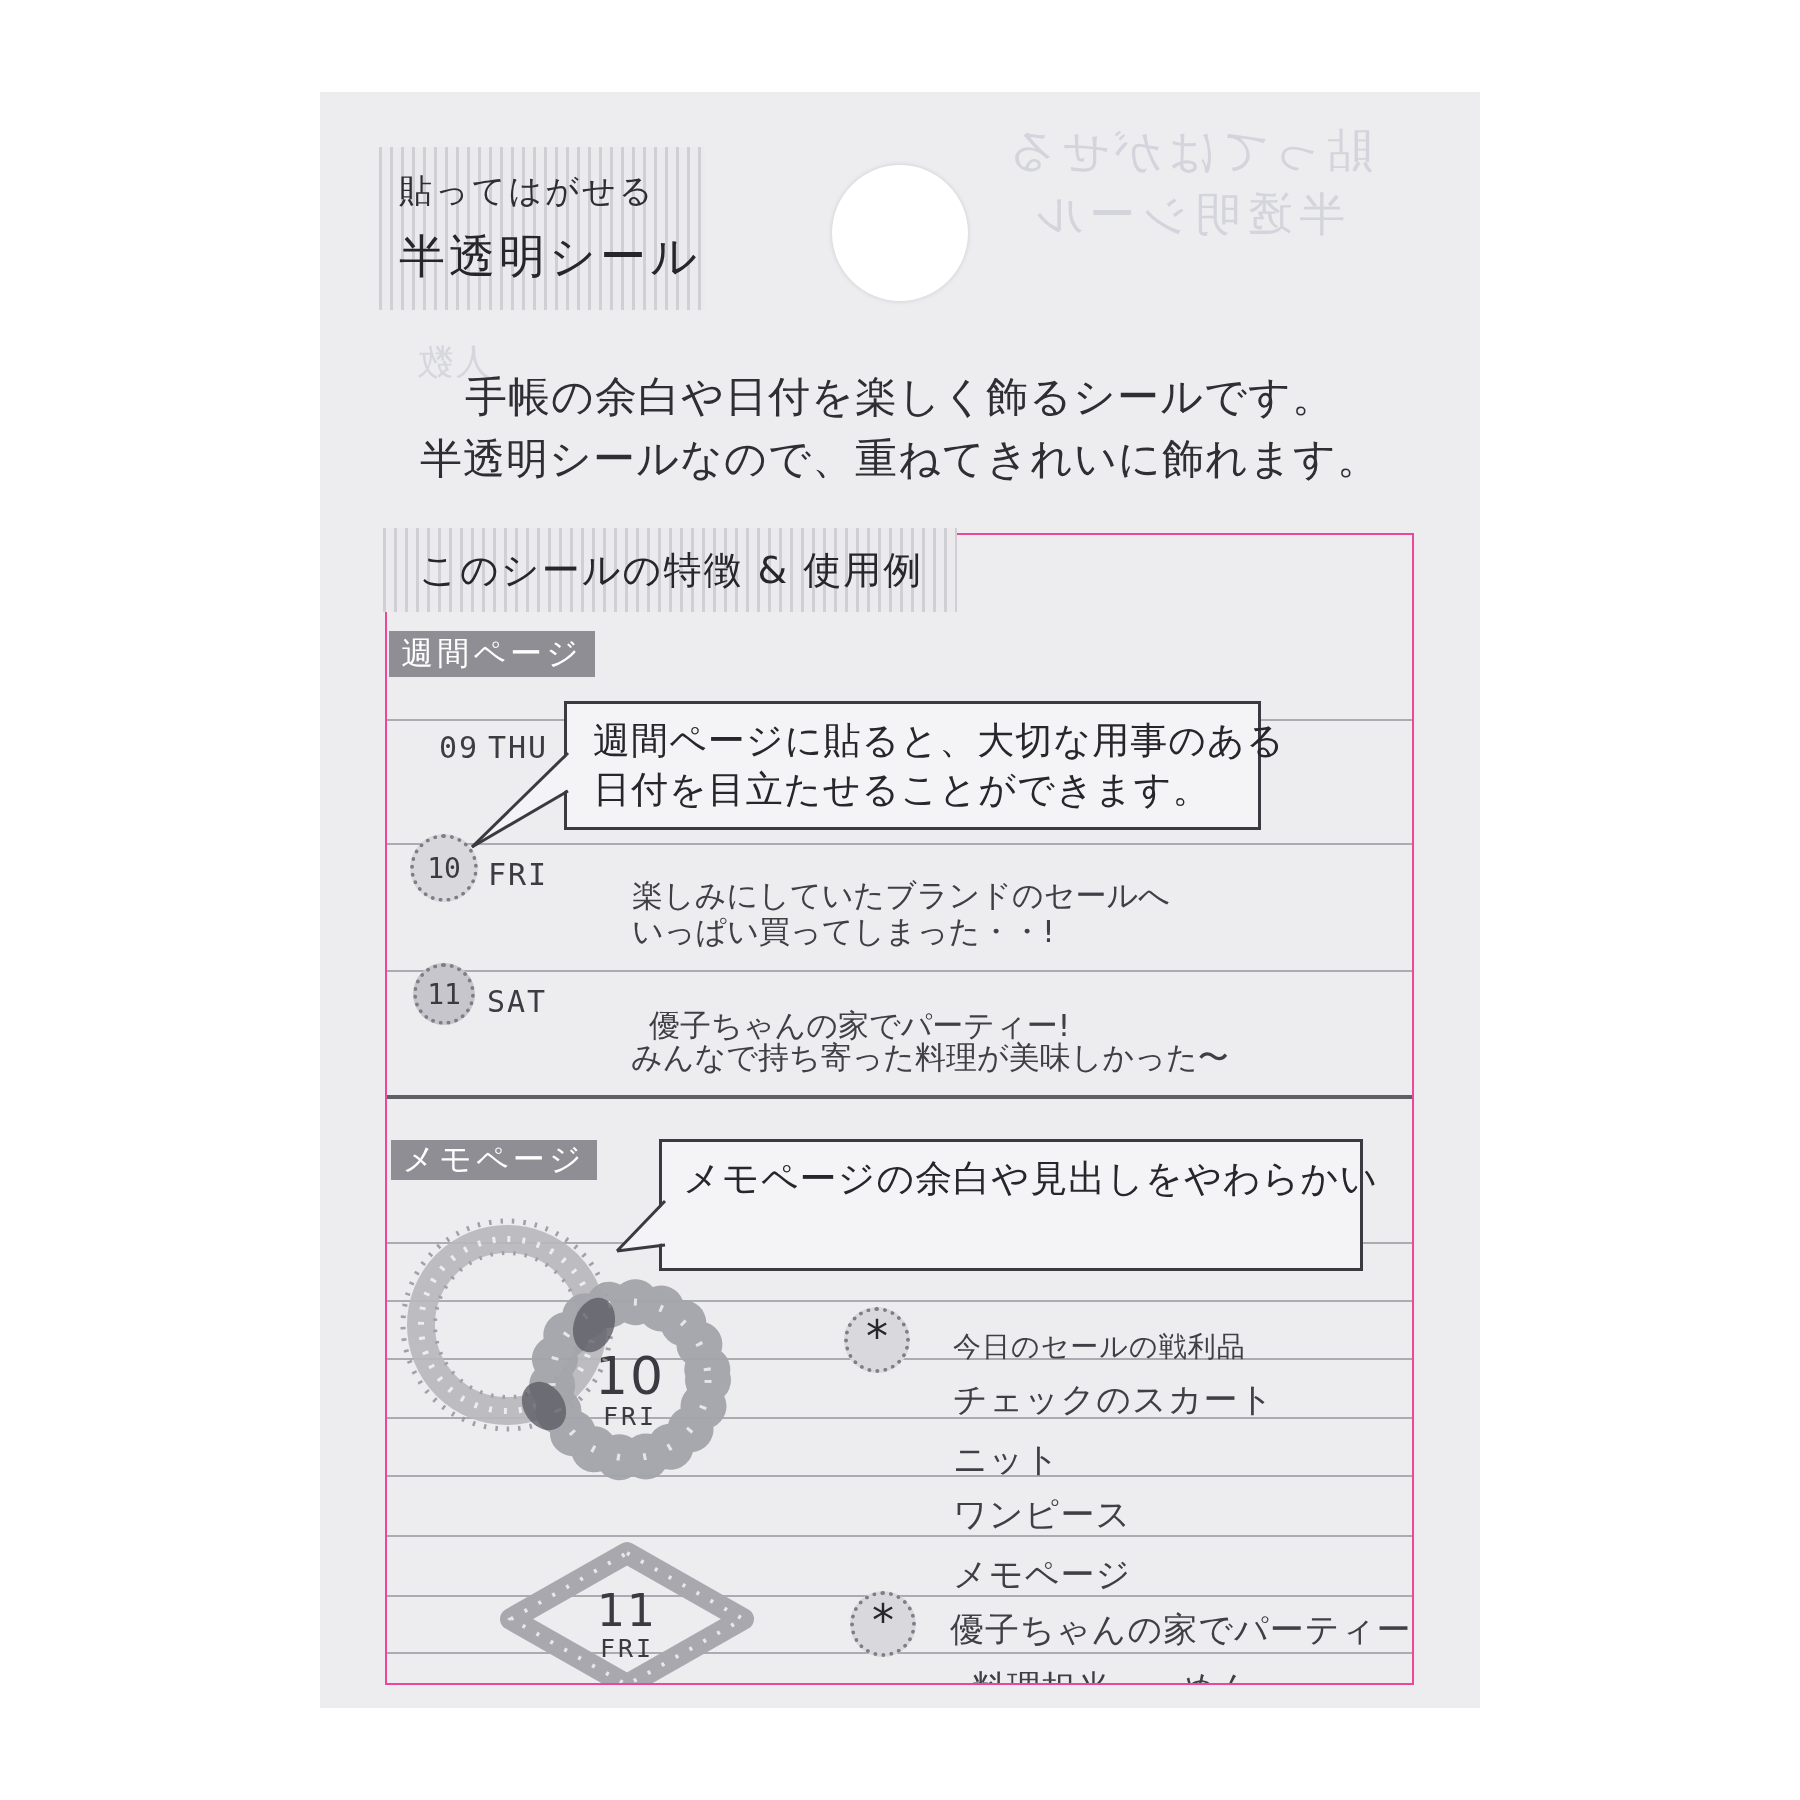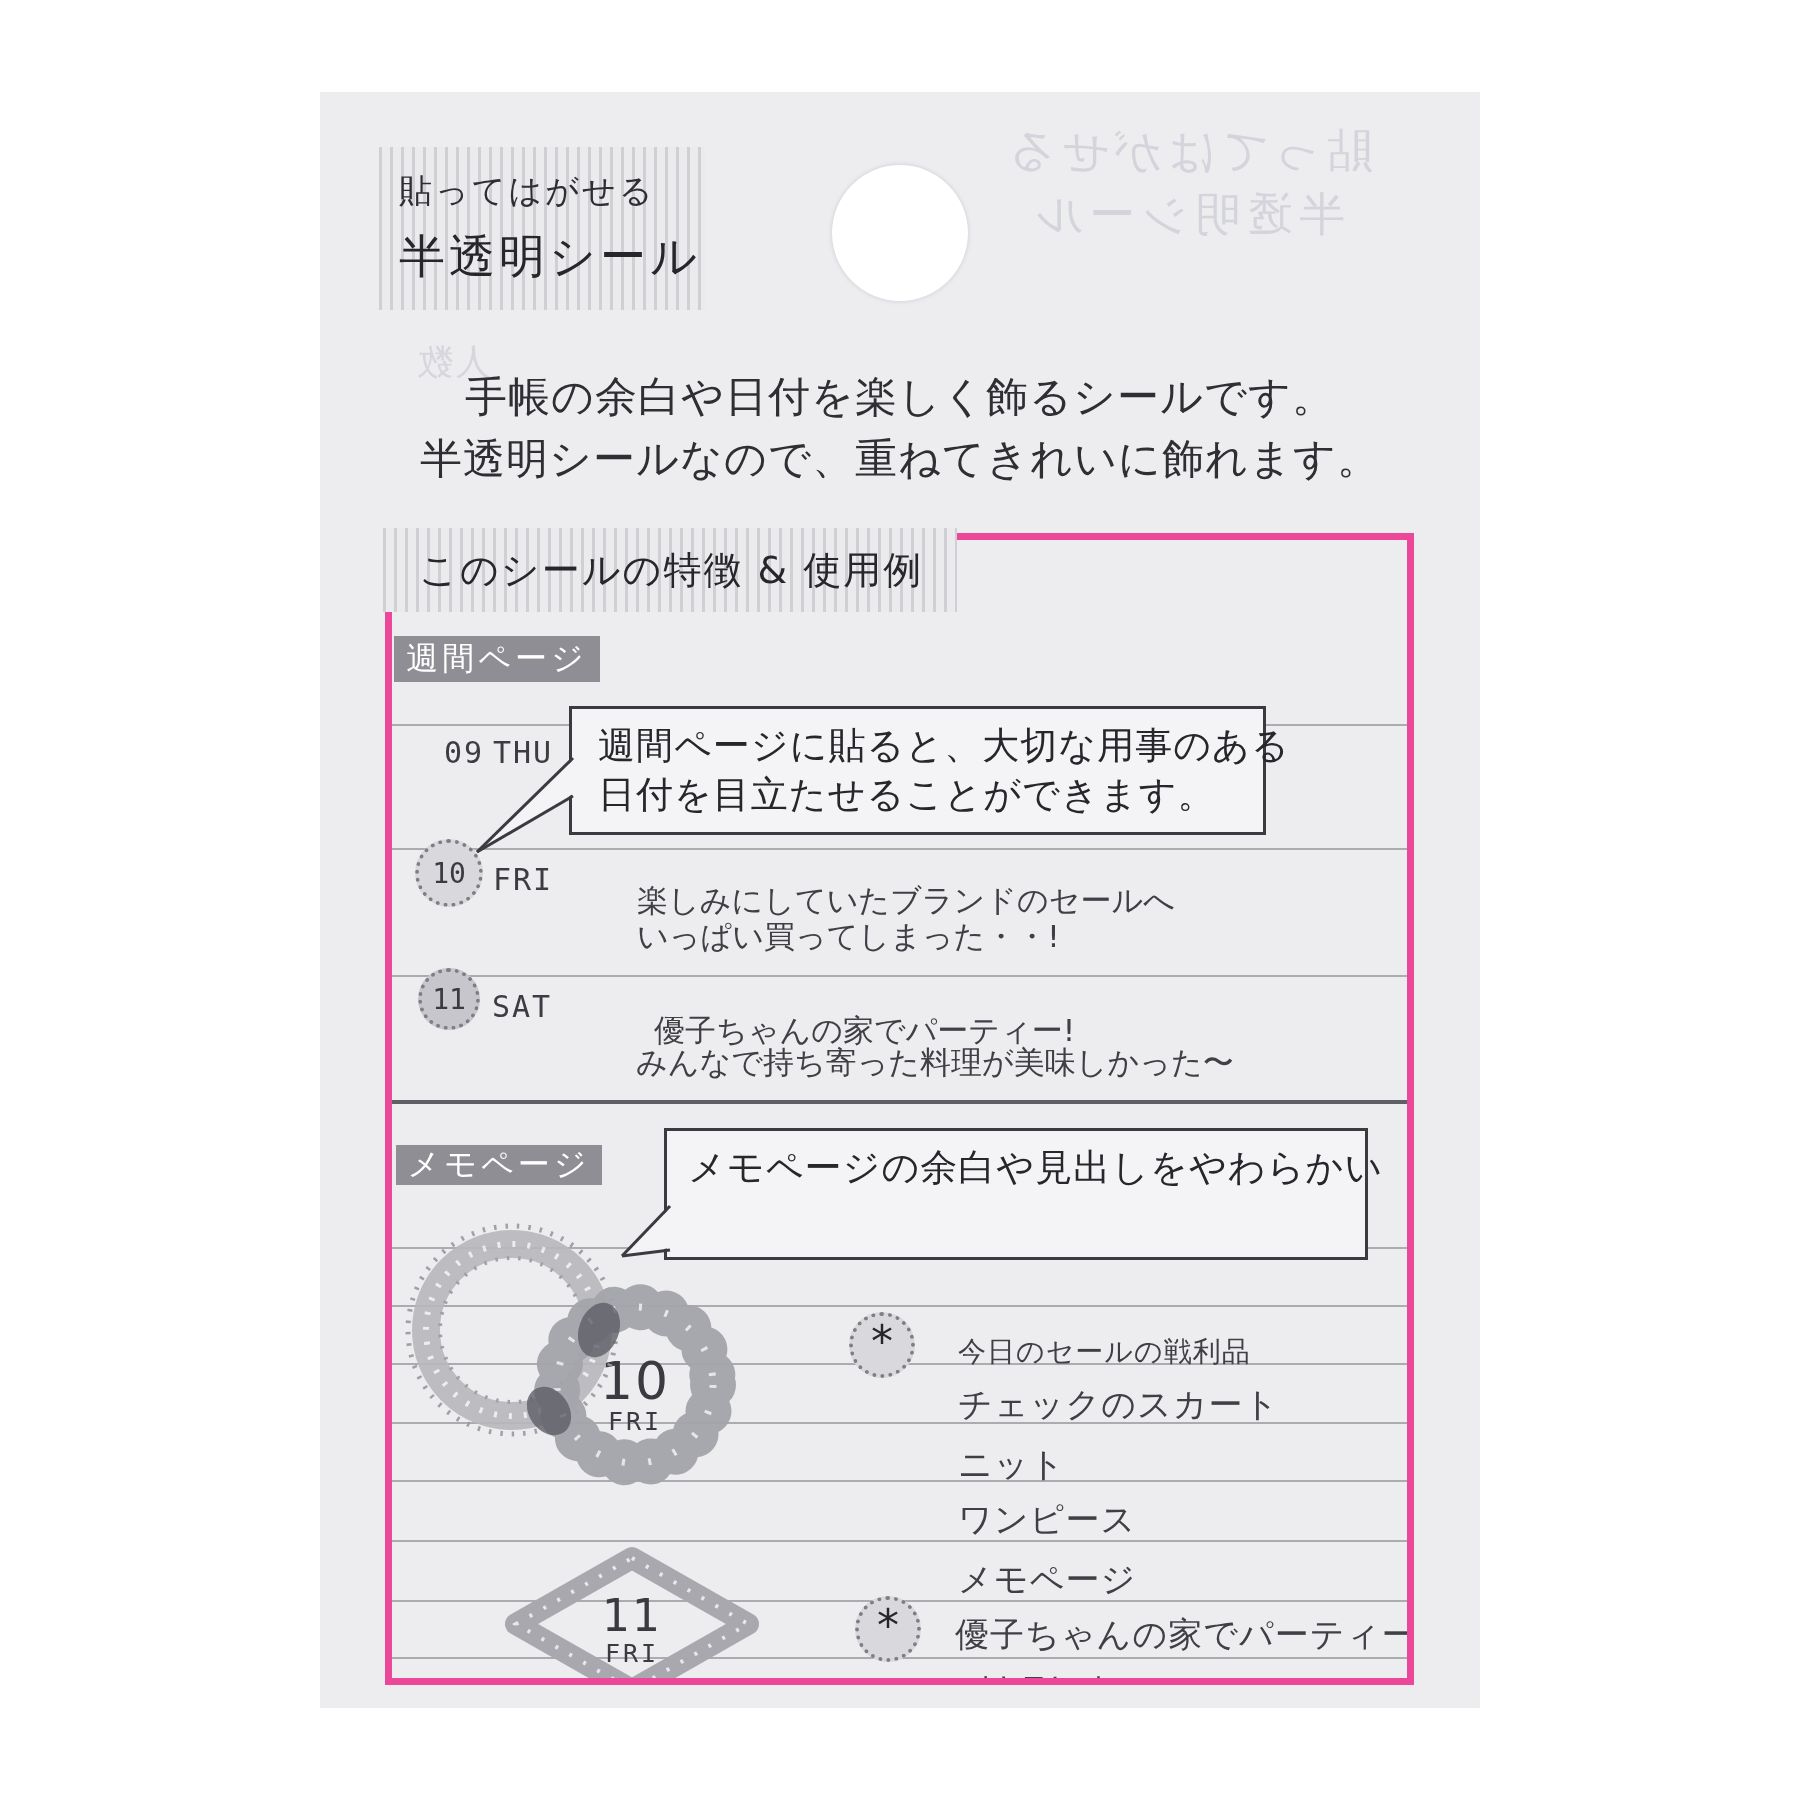--- a/index.html
+++ b/index.html
@@ -13,21 +13,21 @@
   .ghost-extra{position:absolute;left:95px;top:246px;transform:scaleX(-1);
          color:rgba(125,125,150,.20);font-size:36px;letter-spacing:2px;}
   .stripes{background:repeating-linear-gradient(90deg,#cfcfd4 0 3px,#ebebee 3px 11px);}
   .title-box{position:absolute;left:59px;top:55px;width:326px;height:163px;
          display:flex;flex-direction:column;justify-content:center;padding-left:20px;box-sizing:border-box;}
   .title1{font-size:33px;letter-spacing:3px;color:#2e2e33;}
   .title2{font-size:46px;letter-spacing:4px;color:#26262b;margin-top:12px;}
   .intro{position:absolute;left:0;top:274px;width:100%;text-align:center;
          font-size:42px;line-height:62px;letter-spacing:1px;color:#2e2e33;}
   .feature-box{position:absolute;left:65px;top:441px;width:1029px;height:1152px;
-         border:7px solid #ec4899;box-sizing:border-box;overflow:hidden;}
+         border:2px solid #ec4899;box-sizing:border-box;overflow:hidden;}
   .feature-band{position:absolute;left:63px;top:436px;width:574px;height:84px;
          display:flex;align-items:center;padding-left:36px;box-sizing:border-box;
          font-size:38px;letter-spacing:2px;color:#26262b;white-space:nowrap;}
   .rule{position:absolute;left:0;width:100%;height:2px;background:#ababb1;}
   .separator{position:absolute;left:0;width:100%;height:4px;background:#5f5f66;}
   .badge{position:absolute;background:#8e8e94;color:#ffffff;font-size:32px;letter-spacing:4px;
          display:flex;align-items:center;justify-content:center;}
   .daylabel{position:absolute;font-family:"DejaVu Sans Mono",monospace;color:#3c3c42;
          font-size:30px;letter-spacing:2px;white-space:nowrap;}
   .sticker{position:absolute;border-radius:50%;border:4px dotted #7e7e84;background:#d9d9dd;
@@ -126,21 +126,21 @@
       <div class="sticker" style="left:463px;top:1056px;width:66px;height:66px">
         <span class="ast">*</span>
       </div>
       <div class="hand m" style="left:563px;top:1072px">優子ちゃんの家でパーティー</div>
       <div class="hand m" style="left:585px;top:1130px">料理担当・・めん</div>
 
       <div class="bubble" style="left:177px;top:166px;width:697px;height:129px">
         <div>週間ページに貼ると、大切な用事のある</div>
         <div>日付を目立たせることができます。</div>
       </div>
-      <div class="bubble" style="left:272px;top:588px;width:704px;height:132px;padding-left:21px">
+      <div class="bubble" style="left:272px;top:604px;width:704px;height:132px;padding-left:21px">
         <div>メモページの余白や見出しをやわらかい</div>
       </div>
 
       <svg class="overlay-svg" width="1029" height="1152" viewBox="0 0 1029 1152">
 
         <g opacity="0.92">
           <circle cx="120" cy="790" r="86" fill="none" stroke="#b8b8be" stroke-width="28"></circle>
           <circle cx="120" cy="790" r="86" fill="none" stroke="#ededf0" stroke-width="6" stroke-dasharray="3 12"></circle>
           <circle cx="120" cy="790" r="104" fill="none" stroke="#9a9aa0" stroke-width="5" stroke-dasharray="2.5 9"></circle>
           <circle cx="120" cy="790" r="72" fill="none" stroke="#9a9aa0" stroke-width="4" stroke-dasharray="2.5 9"></circle>

